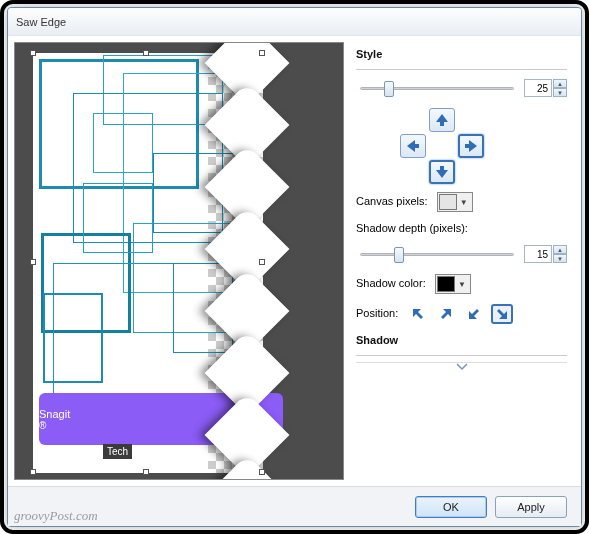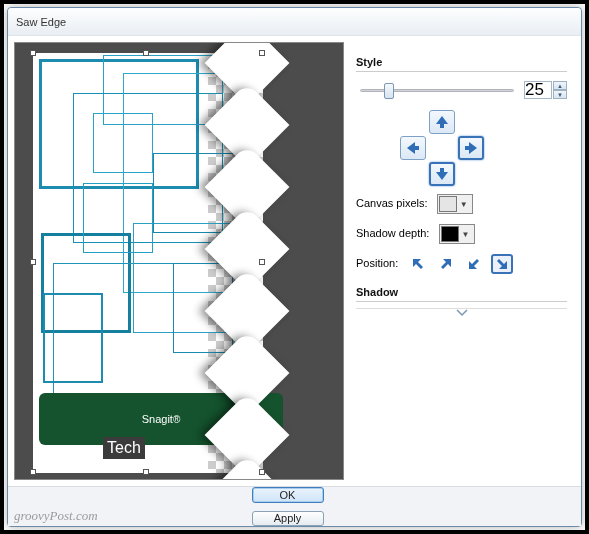--- a/index.html
+++ b/index.html
@@ -1,18 +1,18 @@
 <!DOCTYPE html>
 <html><head>
 <meta charset="utf-8">
 <style>
   * { box-sizing: border-box; margin: 0; padding: 0; font-family: "Segoe UI", Tahoma, sans-serif; font-size: 11px; }
   body { background: #fff; display: flex; justify-content: center; align-items: flex-start; }
   .window {
-    width: 589px; height: 534px; border: 4px solid #000; border-radius: 0;
+    width: 589px; height: 534px; border: 4px solid #000; border-radius: 13px;
     background: #fff; position: relative; overflow: hidden;
   }
   .inner {
     position: absolute; top: 3px; left: 3px; right: 3px; bottom: 3px;
     border: 1px solid #6b8aa8; border-radius: 4px; background: #fff;
     box-shadow: 0 0 12px rgba(0,0,0,.3);
     display: flex; flex-direction: column;
   }
   .titlebar {
     height: 28px; background: linear-gradient(#fdfefe, #e9eef4);
@@ -33,58 +33,58 @@
     position: absolute; right: 0; top: 0; bottom: 0; width: 55px;
     background-image:
       linear-gradient(45deg,#ccc 25%,transparent 25%,transparent 75%,#ccc 75%),
       linear-gradient(45deg,#ccc 25%,transparent 25%,transparent 75%,#ccc 75%);
     background-size: 16px 16px; background-position: 0 0, 8px 8px;
   }
   .art { position:absolute; inset:0; }
   .art div { position:absolute; border: 1.5px solid rgba(30,140,175,.8); }
   .logo-band {
     position:absolute; bottom:28px; left:6px; right:-20px; height:52px;
-    background:#14532d; border-radius:6px; display:flex; align-items:center;
-    justify-content:center; color:#fff; font-size:26px; font-weight:300;
+    background:#8b5cf6; border-radius:6px; display:flex; 
+    justify-content:center; color:#fff; font-size:26px; font-weight:300;flex-direction:column;
   }
   .sup { font-size:10px; vertical-align: top; }
-  .logo-sub { position:absolute; bottom:14px; left:70px; color:#fff; font-size:16px; background:#3b3b3b; padding:2px 4px; }
+  .logo-sub { position:absolute; bottom:14px; left:70px; color:#fff; font-size:10px; background:#3b3b3b; padding:2px 4px; }
   .saw { position:absolute; right:-2px; top:0; bottom:0; width:70px; pointer-events:none; }
   .tooth {
     position:absolute; right:-12px; width:60px; height:60px;
     background:#fff; transform: rotate(45deg);
     box-shadow: -4px 4px 8px rgba(0,0,0,.45);
     border-top-left-radius: 14px;
   }
   .handle { position:absolute; width:6px; height:6px; background:#fff; border:1px solid #555; }
   .sidepanel { flex:1; padding: 8px 14px 8px 6px; overflow:hidden; }
-  .section-title { font-weight:bold; color:#111; border-bottom:1px solid #ccc; padding-bottom:3px; margin: 12px 0 8px 0; }
+  .section-title { font-weight:bold; color:#111; border-bottom:1px solid #ccc; padding-bottom:9px; margin: 4px 0 8px 0; }
   .row { margin: 6px 0 10px 0; }
   .slider-row { display:flex; align-items:center; gap:6px; margin:4px 0 10px 0;}
   .slider { flex:1; position:relative; height:20px; }
   .track { position:absolute; left:4px; right:4px; top:9px; height:3px; background:#d0d4d8; border:1px solid #b0b4b8; border-radius:2px;}
   .thumb { position:absolute; top:3px; width:10px; height:16px; background: linear-gradient(#f6f9fc,#d6e3ef); border:1px solid #7a97b3; border-radius:2px;}
   .numbox { display:flex; align-items:center; }
-  .numbox input { width:28px; height:18px; border:1px solid #a6b7c8; text-align:left; padding-right:3px; font-size:17px;}
+  .numbox input { width:28px; height:18px; border:1px solid #a6b7c8; text-align:right; padding-right:3px; font-size:10px;}
   .spinners { display:flex; flex-direction:column; margin-left:1px; }
   .spin { width:14px; height:9px; border:1px solid #9db1c4; background: linear-gradient(#f0f5fa,#d8e4ef); display:flex; align-items:center; justify-content:center; font-size:6px; color:#3a5b7c; cursor:pointer;}
   .arrow-grid { position:relative; width:100px; height:78px; margin: 4px 0 6px 36px; }
   .arrow-btn { position:absolute; width:26px; height:24px; border:1px solid #7ea0c6; background: linear-gradient(#f3f8fd,#dbe8f5); border-radius:3px; display:flex; align-items:center; justify-content:center; cursor:pointer;}
   .arrow-btn.sel { border:2px solid #3a72b8; box-shadow: 0 0 2px #5a92d8; }
   .arrow-btn svg { width:16px; height:16px; }
   .colorwell { display:inline-flex; width:36px; height:20px; border:1px solid #888; background:#f0f0f0; align-items:center; justify-content:flex-start; padding:1px; vertical-align:middle; cursor:pointer;}
   .colorwell .sw { width:18px; height:16px; border:1px solid #777; }
   .colorwell .dd { flex:1; text-align:center; font-size:8px; color:#444; }
   .pos-grid { display:inline-flex; gap:6px; vertical-align:middle; margin-left:6px;}
   .pos-btn { width:22px; height:20px; display:flex; align-items:center; justify-content:center; cursor:pointer;}
   .pos-btn.sel { border:2px solid #3a72b8; border-radius:3px; background:#eaf1fa; }
   .pos-btn svg { width:14px; height:14px; }
   .collapse { width:100%; height:10px; border-top:1px solid #ddd; display:flex; justify-content:center; align-items:flex-start; margin-top:6px;}
   .collapse svg { width:12px; height:8px; }
-  .buttonbar { height:40px; border-top:1px solid #d8dde2; background:#f1f3f6; display:flex; justify-content:flex-end; align-items:center; gap:8px; padding-right:14px;flex-direction:column;}
+  .buttonbar { height:40px; border-top:1px solid #d8dde2; background:#f1f3f6; display:flex; justify-content:flex-end; align-items:center; gap:8px; padding-right:14px;}
   .btn { min-width:72px; height:22px; border:1px solid #8aa2b8; border-radius:3px; background: linear-gradient(#fefefe,#e6ecf2); display:flex; align-items:center; justify-content:center; cursor:pointer; color:#222;}
   .btn.primary { border:1px solid #3f7fbf; box-shadow:0 0 0 1px #a8cdef inset; background: linear-gradient(#eaf3fc,#cfe4f7);}
   .watermark { position:absolute; bottom:6px; left:10px; color:rgba(0,0,0,.38); font-style:italic; font-size:13px; font-family: Georgia, serif; pointer-events:none;}
 </style>
 </head>
 <body>
 
 <div class="window">
   <div class="inner">
 
@@ -181,23 +181,37 @@
 
         <div class="row">
           <span>Canvas pixels:</span>&nbsp;&nbsp;
           <span class="colorwell">
             <span class="sw" style="background:#e5e5e5"></span>
             <span class="dd">▼</span>
           </span>
         </div>
 
 
+        <div class="row">Shadow depth (pixels):</div>
+        <div class="slider-row">
+          <div class="slider">
+            <div class="track"></div>
+              <div class="thumb" style="left:38px"></div>
+          </div>
+          <div class="numbox">
+            <input value="15" style="">
+            <div class="spinners">
+              <div class="spin">▲</div>
+              <div class="spin">▼</div>
+            </div>
+          </div>
+        </div>
 
         <div class="row">
-          <span>Shadow depth:</span>&nbsp;&nbsp;
+          <span>Shadow color:</span>&nbsp;&nbsp;
           <span class="colorwell">
             <span class="sw" style="background:#000"></span>
             <span class="dd">▼</span>
           </span>
         </div>
 
         <div class="row">
           <span>Position:</span>
           <span class="pos-grid">
             <span class="pos-btn">

